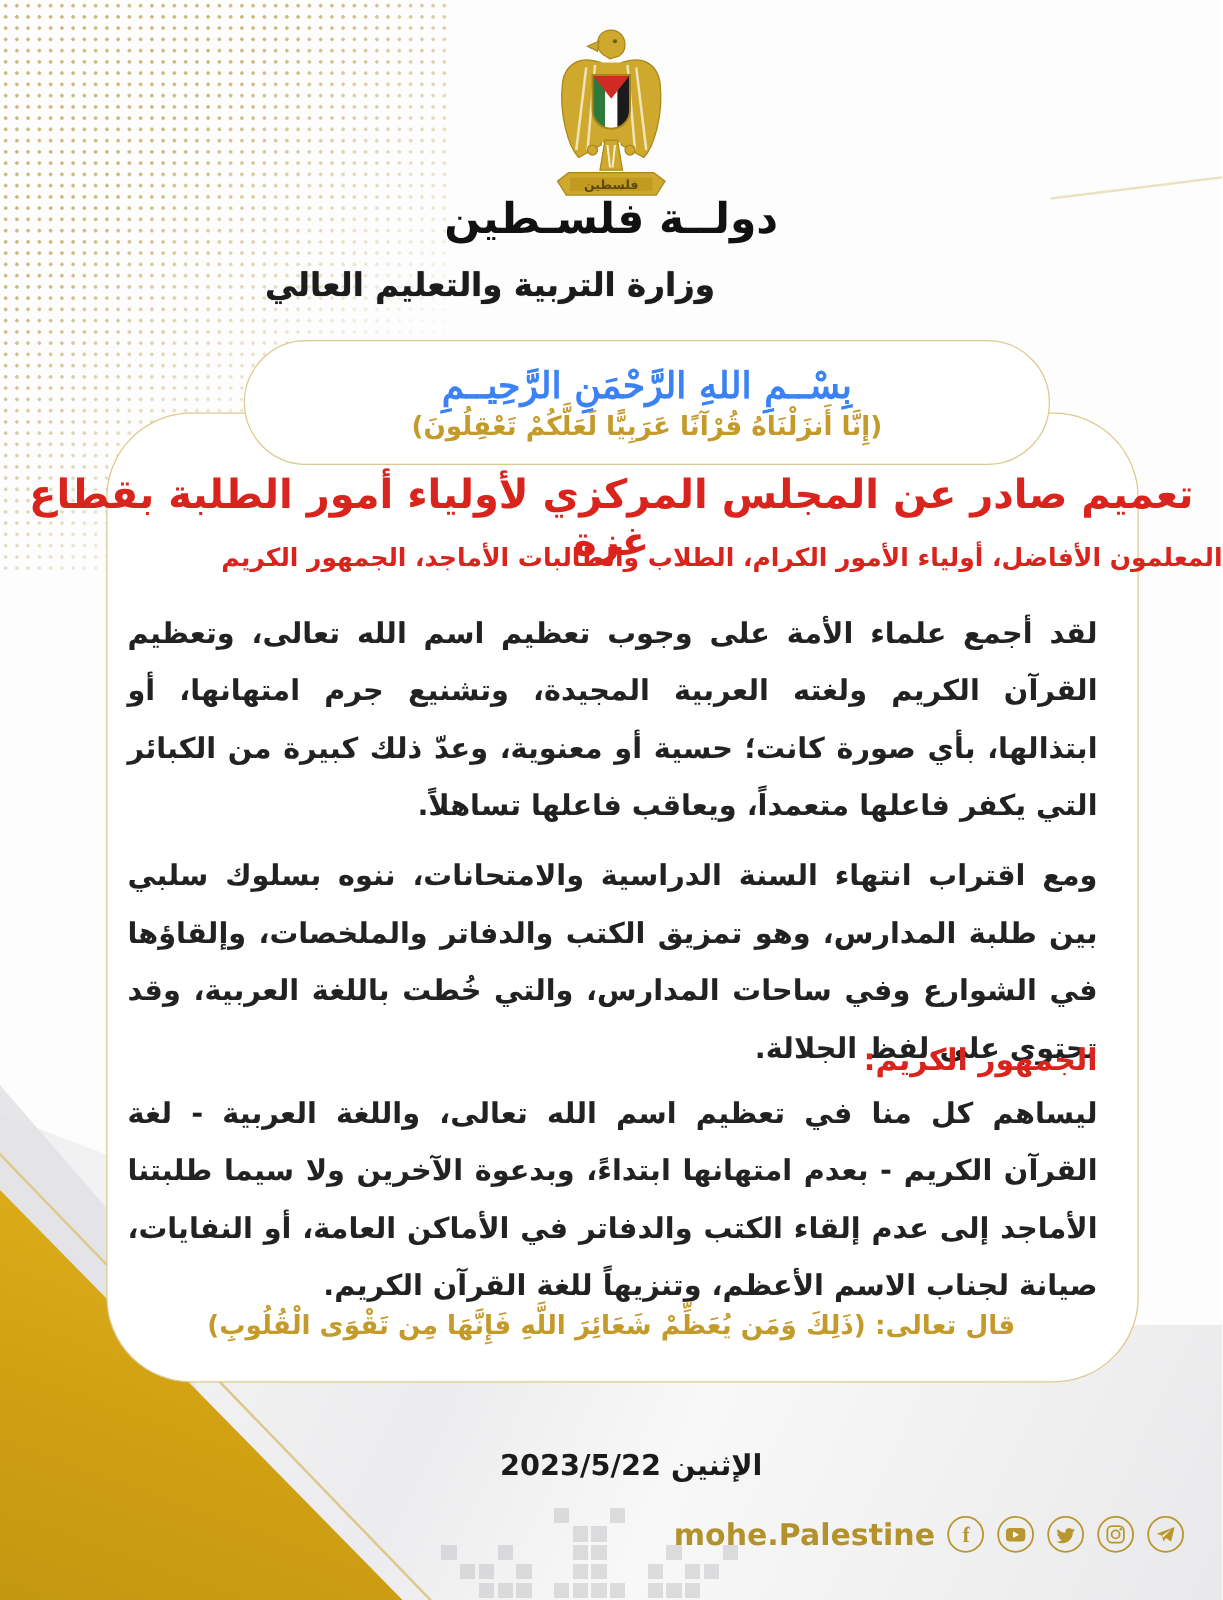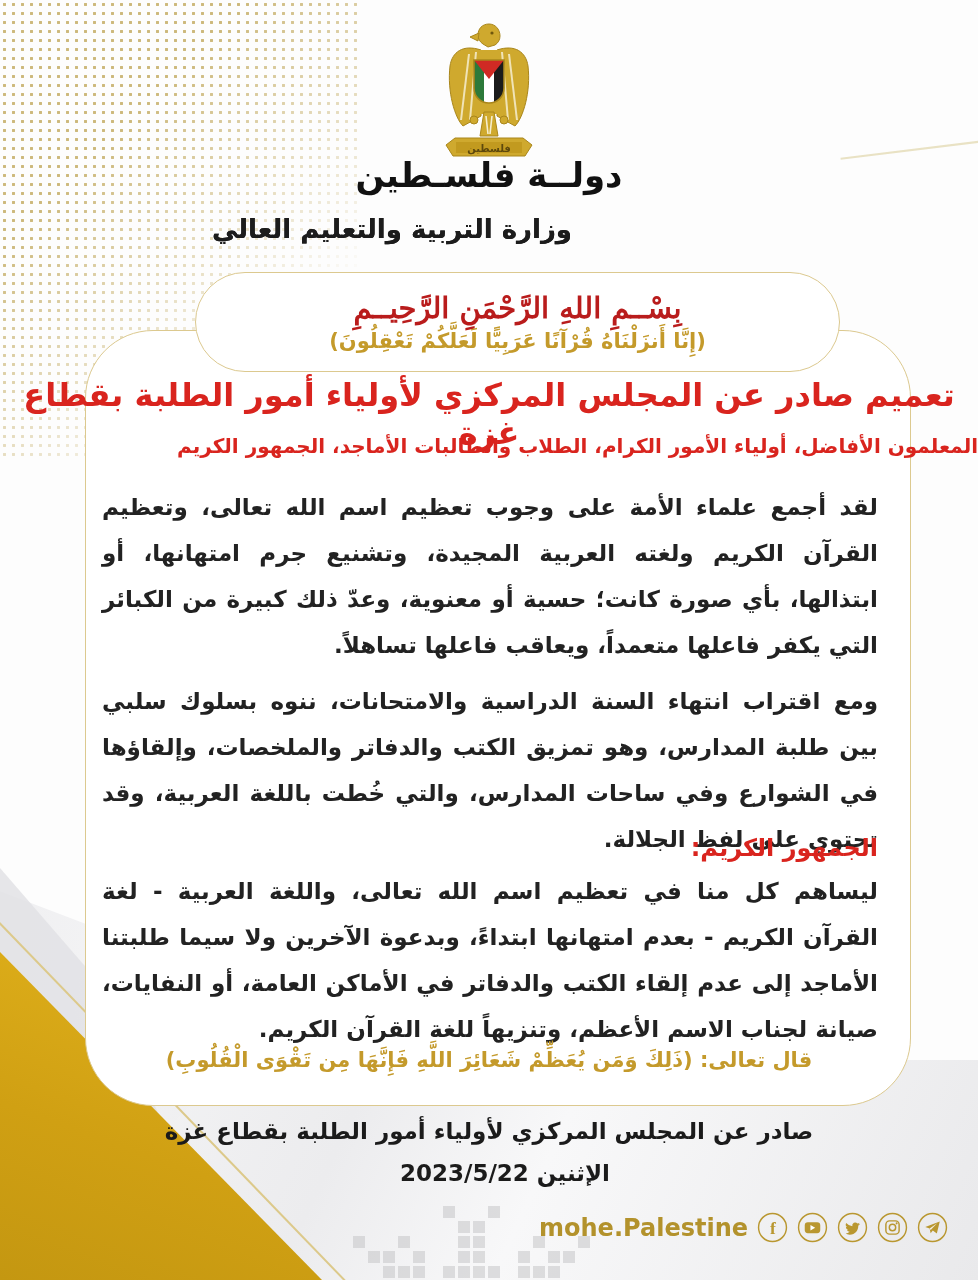--- a/index.html
+++ b/index.html
@@ -56,21 +56,21 @@
     position:absolute; left:0; top:214px; width:784px; text-align:center;
     font-size:26px; font-weight:900; color:#1c1c1c;
     text-shadow:0 0 .6px #1c1c1c;
   }
   
   .basmala-box {
     position:absolute; left:195px; top:272px; width:645px; height:100px;
     background:#fff; border:1.5px solid #dcc98f; border-radius:50px; z-index:3;
     display:flex; flex-direction:column; align-items:center; justify-content:center; gap:4px;
   }
-  .basmala-text { font-size:29px; font-weight:700; color:#b91c1c; font-family:"DejaVu Serif", serif; }
+  .basmala-text { font-size:29px; font-weight:700; color:#3b82f6; font-family:"DejaVu Serif", serif; }
   .opening-verse { font-size:21px; font-weight:800; color:#c49a2b; }
   
   .main-box {
     position:absolute; left:85px; top:330px; width:826px; height:776px;
     background:#fff; border:1.5px solid #dcc98f; border-radius:68px; z-index:2;
   }
   .doc-title {
     position:absolute; left:0; top:376px; width:978px; z-index:4; text-align:center;
     font-size:32px; font-weight:900; color:#d9241e; direction:rtl;
   }
@@ -181,21 +181,20 @@
   <div class="doc-salutation">المعلمون الأفاضل، أولياء الأمور الكرام، الطلاب والطالبات الأماجد، الجمهور الكريم</div>
 
   <div class="body-par par-1">لقد أجمع علماء الأمة على وجوب تعظيم اسم الله تعالى، وتعظيم القرآن الكريم ولغته العربية المجيدة، وتشنيع جرم امتهانها، أو ابتذالها، بأي صورة كانت؛ حسية أو معنوية، وعدّ ذلك كبيرة من الكبائر التي يكفر فاعلها متعمداً، ويعاقب فاعلها تساهلاً.</div>
   <div class="body-par par-2">ومع اقتراب انتهاء السنة الدراسية والامتحانات، ننوه بسلوك سلبي بين طلبة المدارس، وهو تمزيق الكتب والدفاتر والملخصات، وإلقاؤها في الشوارع وفي ساحات المدارس، والتي خُطت باللغة العربية، وقد تحتوي على لفظ الجلالة.</div>
 
   <div class="section-heading">الجمهور الكريم:</div>
   <div class="body-par par-3">ليساهم كل منا في تعظيم اسم الله تعالى، واللغة العربية - لغة القرآن الكريم - بعدم امتهانها ابتداءً، وبدعوة الآخرين ولا سيما طلبتنا الأماجد إلى عدم إلقاء الكتب والدفاتر في الأماكن العامة، أو النفايات، صيانة لجناب الاسم الأعظم، وتنزيهاً للغة القرآن الكريم.</div>
 
   <div class="closing-verse">قال تعالى: (ذَلِكَ وَمَن يُعَظِّمْ شَعَائِرَ اللَّهِ فَإِنَّهَا مِن تَقْوَى الْقُلُوبِ)</div>
 
-  <div class="issued-by">صادر عن المجلس المركزي لأولياء أمور الطلبة بقطاع غزة</div>
   <div class="issue-date">الإثنين 2023/5/22</div>
 
   <svg class="tatreez" width="330" height="105" viewBox="0 0 22 7" shape-rendering="crispEdges">
       <rect x="9" y="0" width="0.82" height="0.82" fill="#C6C6C8"></rect>
       <rect x="12" y="0" width="0.82" height="0.82" fill="#C6C6C8"></rect>
       <rect x="10" y="1" width="0.82" height="0.82" fill="#C6C6C8"></rect>
       <rect x="11" y="1" width="0.82" height="0.82" fill="#C6C6C8"></rect>
       <rect x="3" y="2" width="0.82" height="0.82" fill="#C6C6C8"></rect>
       <rect x="6" y="2" width="0.82" height="0.82" fill="#C6C6C8"></rect>
       <rect x="10" y="2" width="0.82" height="0.82" fill="#C6C6C8"></rect>

